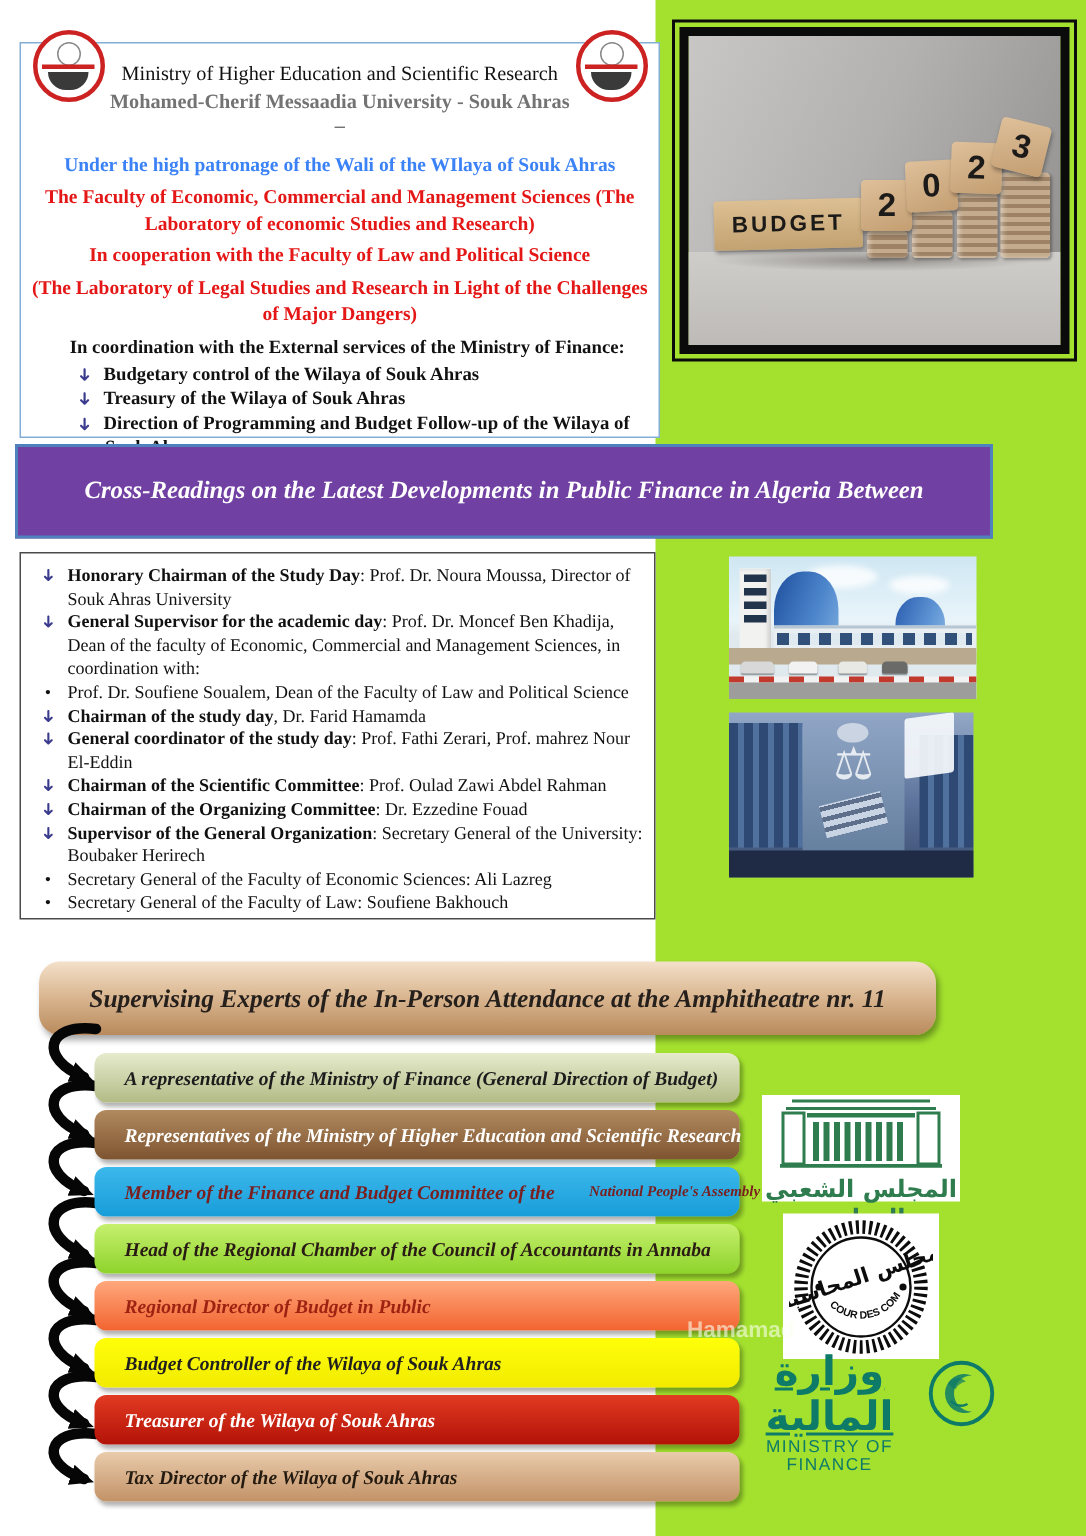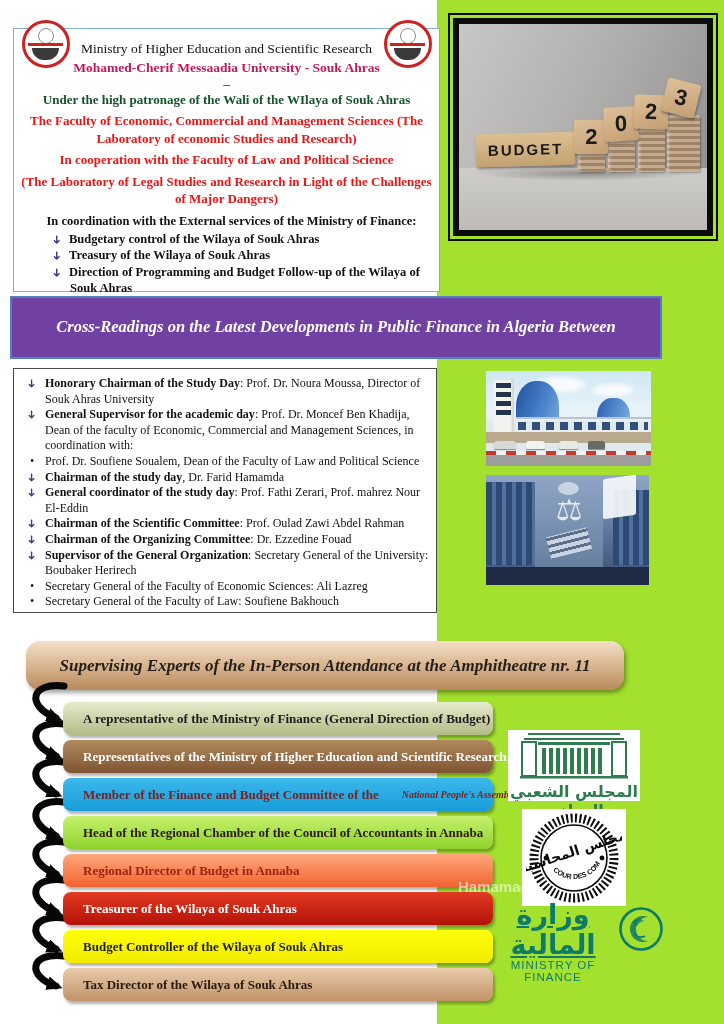--- a/index.html
+++ b/index.html
@@ -41,22 +41,22 @@
       border:1.5px solid #85aed6;box-sizing:border-box;text-align:center;}
   .uni-logo{position:absolute;width:48px;height:48px;border-radius:50%;background:#fff;
       border:3px solid #cc2222;box-sizing:border-box;z-index:3;}
   .uni-logo.left{left:22px;top:20px;}
   .uni-logo.right{left:384px;top:20px;}
   .uni-logo .inner-top{position:absolute;left:13px;top:5px;width:14px;height:14px;border:1.5px solid #8a8a8a;border-radius:50%;}
   .uni-logo .inner-bar{position:absolute;left:3px;top:20px;width:35px;height:3px;background:#cc2222;}
   .uni-logo .inner-base{position:absolute;left:7px;top:25px;width:27px;height:12px;
       background:#3a3a3a;border-radius:0 0 12px 12px;}
   .h-line1{margin:12px 58px 0;font-weight:normal;font-size:13.5px;color:#111;}
-  .h-line2{margin:3px 58px 0;font-weight:bold;font-size:13.5px;color:#be185d;}
-  .h-patron{margin:0 8px 0;font-weight:bold;font-size:13px;color:#14532d;}
+  .h-line2{margin:3px 58px 0;font-weight:bold;font-size:13.5px;color:#737373;}
+  .h-patron{margin:10px 8px 0;font-weight:bold;font-size:13px;color:#3b82f6;}
   .h-red{margin:4px 6px 0;font-weight:bold;font-size:13px;color:#e41616;line-height:1.35;}
   .h-coord{margin:6px 4px 0 14px;font-weight:bold;font-size:12.5px;color:#111;text-align:center;}
   .svc-list{list-style:none;margin:2px 4px 0 34px;padding:0;text-align:left;}
   .svc-list li{font-weight:bold;font-size:12.5px;color:#111;line-height:1.3;
       padding-left:22px;text-indent:-22px;}
   .organize{margin:10px 0 0 60px;font-weight:bold;font-size:13px;color:#111;text-align:left;}
   .organize sup{font-size:0.62em;vertical-align:super;}
 
   
   .blt{display:inline-block;width:16px;margin-right:5px;text-indent:0;text-align:center;}
@@ -120,21 +120,21 @@
       box-shadow:2px 3px 4px rgba(0,0,0,.35);display:flex;align-items:center;justify-content:center;}
   .tan-banner span{font-weight:bold;font-style:italic;font-size:17px;color:#26201c;}
 
   
   .arrows{position:absolute;left:28px;top:676px;}
 
   
   .bars-wrap{position:absolute;left:63px;top:702px;width:430px;}
   .bar{height:33px;margin-bottom:5px;border-radius:8px;display:flex;align-items:center;
       padding-left:20px;box-sizing:border-box;box-shadow:2px 3px 3px rgba(0,0,0,.3);}
-  .bar-main{font-weight:bold;font-size:13px;white-space:nowrap;}
+  .bar-main{font-weight:bold;font-style:italic;font-size:13px;white-space:nowrap;}
   .bar-small{font-weight:bold;font-style:italic;font-size:10px;margin-left:23px;white-space:nowrap;}
 
   
   .npa-logo{position:absolute;left:508px;top:730px;width:132px;height:71px;background:#fff;text-align:center;}
   .npa-arabic{font-family:"DejaVu Sans",sans-serif;font-size:16px;font-weight:bold;color:#2f7d4e;margin-top:-2px;}
   .cour-seal{position:absolute;left:522px;top:809px;width:104px;height:97px;background:#fff;
       display:flex;align-items:center;justify-content:center;}
   .watermark{position:absolute;left:458px;top:878px;font-family:"Liberation Sans",sans-serif;
       font-weight:bold;font-size:15px;color:rgba(250,255,240,.6);}
   .mof-logo{position:absolute;left:490px;top:900px;width:176px;height:64px;color:#0e7a68;}
@@ -294,29 +294,29 @@
       </div>
       <div class="bar" style="background: linear-gradient(rgb(60, 184, 236), rgb(24, 157, 217)); color: rgb(122, 31, 31);">
         <span class="bar-main">Member of the Finance and Budget Committee of the</span>
         <span class="bar-small">National People's Assembly</span>
       </div>
       <div class="bar" style="background: linear-gradient(rgb(198, 240, 110), rgb(142, 211, 43)); color: rgb(42, 26, 20);">
         <span class="bar-main">Head of the Regional Chamber of the Council of Accountants in Annaba</span>
         <span class="bar-small"></span>
       </div>
       <div class="bar" style="background: linear-gradient(rgb(255, 168, 124), rgb(242, 100, 48)); color: rgb(158, 34, 18);">
-        <span class="bar-main">Regional Director of Budget in Annaba</span>
+        <span class="bar-main">Regional Director of Budget in Public</span>
+        <span class="bar-small"></span>
+      </div>
+      <div class="bar" style="background: linear-gradient(rgb(255, 255, 10), rgb(242, 234, 0)); color: rgb(31, 31, 31);">
+        <span class="bar-main">Budget Controller of the Wilaya of Souk Ahras</span>
         <span class="bar-small"></span>
       </div>
       <div class="bar" style="background: linear-gradient(rgb(226, 59, 34), rgb(179, 18, 8)); color: rgb(255, 255, 255);">
         <span class="bar-main">Treasurer of  the Wilaya of Souk Ahras</span>
-        <span class="bar-small"></span>
-      </div>
-      <div class="bar" style="background: linear-gradient(rgb(255, 255, 10), rgb(242, 234, 0)); color: rgb(31, 31, 31);">
-        <span class="bar-main">Budget Controller of the Wilaya of Souk Ahras</span>
         <span class="bar-small"></span>
       </div>
       <div class="bar" style="background: linear-gradient(rgb(233, 203, 171), rgb(194, 146, 103)); color: rgb(36, 26, 16);">
         <span class="bar-main">Tax Director of the Wilaya of Souk Ahras</span>
         <span class="bar-small"></span>
       </div>
     </div>
 
   <div class="npa-logo">
     <svg width="132" height="50" viewBox="0 0 132 50">

